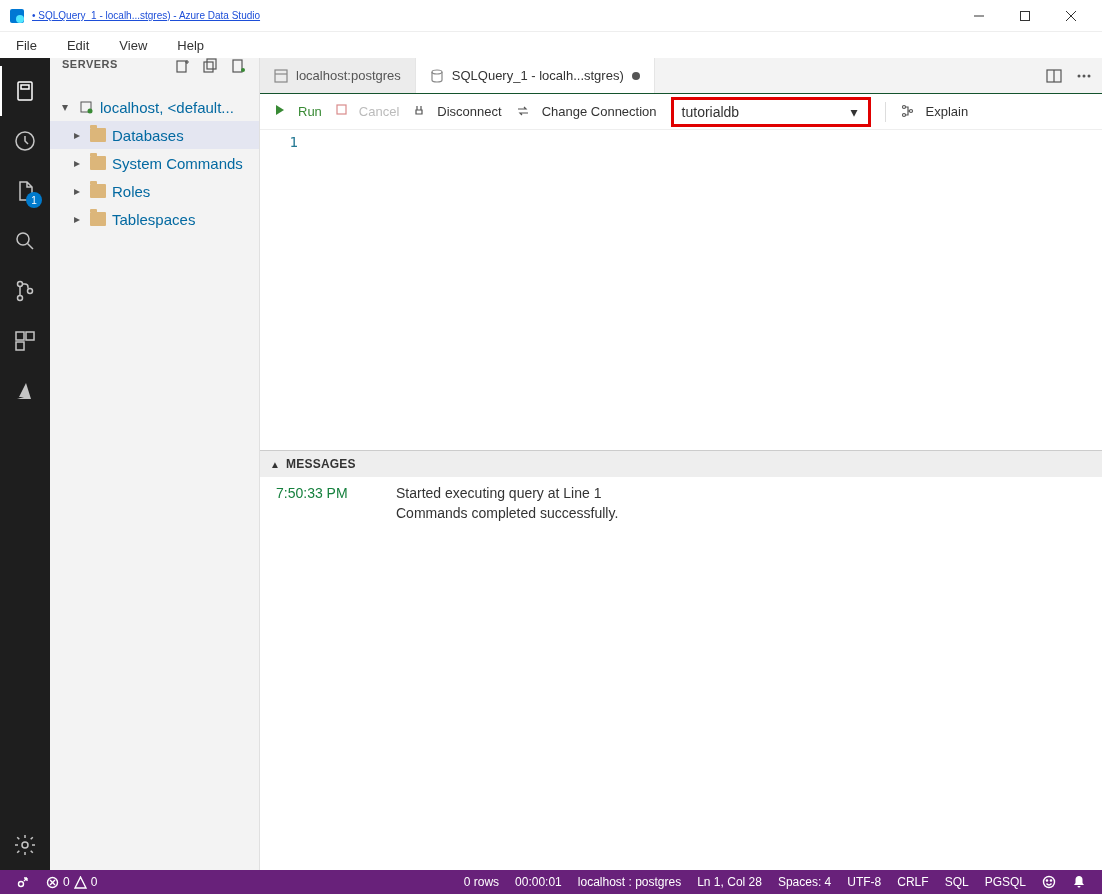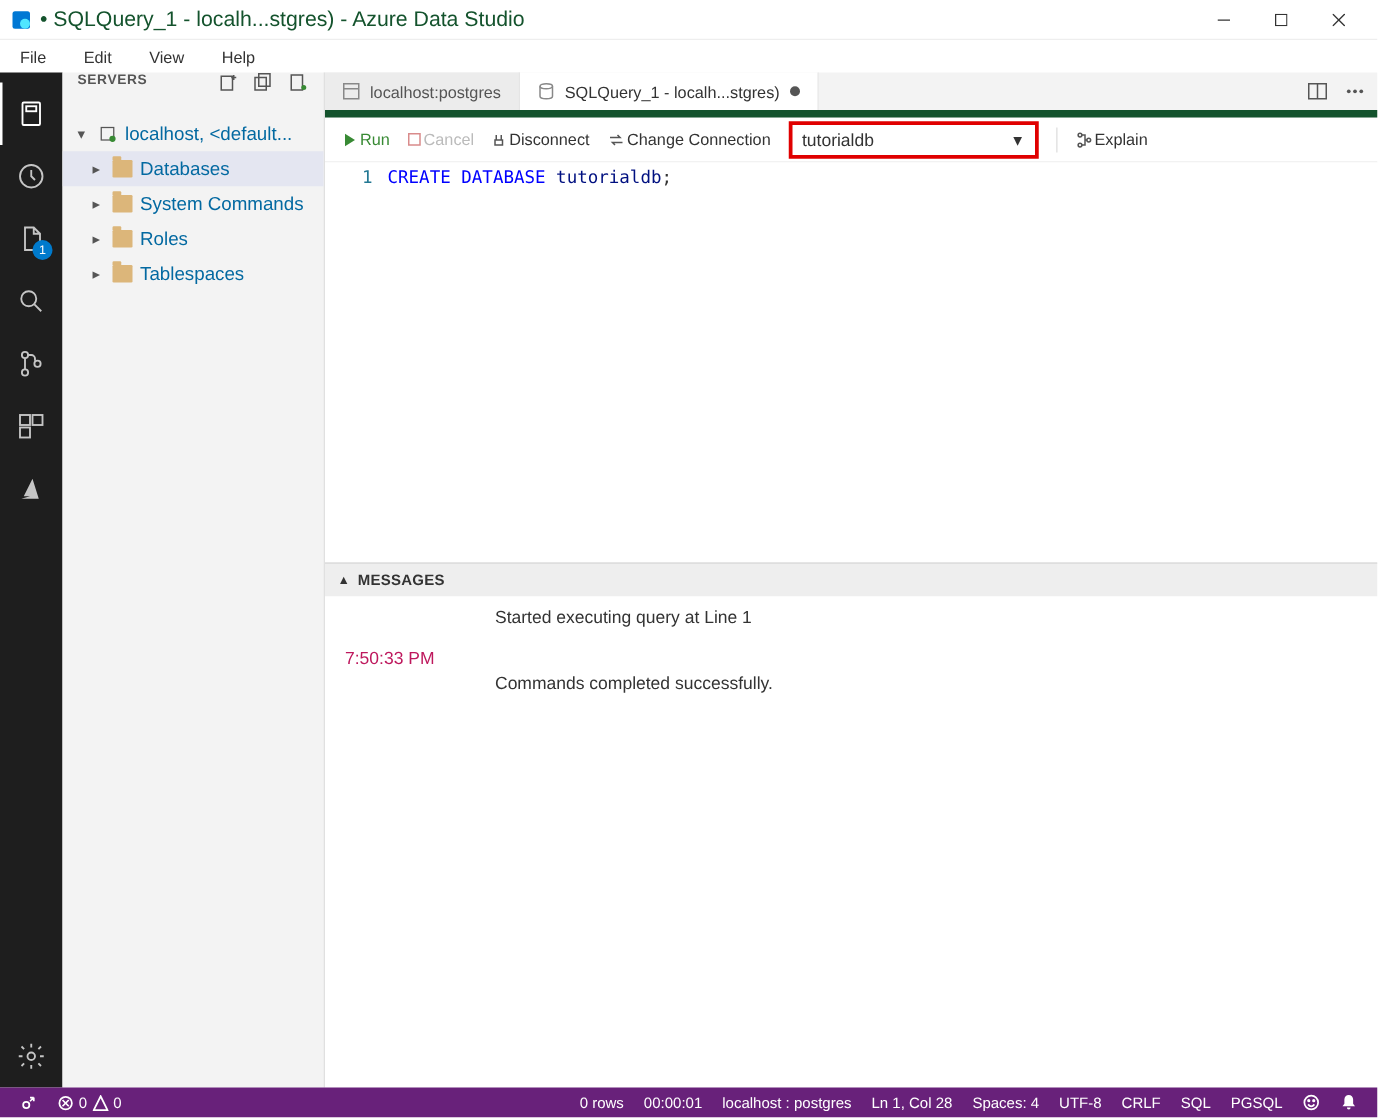--- a/index.html
+++ b/index.html
@@ -1,19 +1,19 @@
 <!DOCTYPE html>
 <html><head>
 <meta charset="utf-8">
 <style>
 * { box-sizing: border-box; margin: 0; padding: 0; }
 body { font-family: "Segoe UI", sans-serif; font-size: 13px; color: #333; background: #fff; width: 1102px; height: 894px; overflow: hidden; display: flex; flex-direction: column; }
 .titlebar { height: 32px; display: flex; align-items: center; padding: 0 8px; background: #fff; border-bottom: 1px solid #eee; }
 .titlebar .app-icon { width: 18px; height: 18px; margin-right: 6px; display: flex; align-items: center; justify-content: center; }
-.titlebar .title-text { font-size: 17px; color: #14532d; flex: 1; }
+.titlebar .title-text { font-size: 10px; color: #1d4ed8; flex: 1; text-decoration: underline; }
 .titlebar .winbtns { display: flex; gap: 0; }
 .titlebar .winbtn { width: 46px; height: 32px; display: flex; align-items: center; justify-content: center; cursor: pointer; }
 .menubar { height: 26px; display: flex; align-items: center; padding: 0 8px; gap: 14px; background: #fff; }
 .menubar .menu-item { padding: 2px 8px; font-size: 13px; cursor: pointer; }
 .main-row { flex: 1; display: flex; min-height: 0; }
 .activitybar { width: 50px; background: #1e1e1e; display: flex; flex-direction: column; align-items: center; padding-top: 8px; }
 .activitybar .act-item { width: 50px; height: 50px; display: flex; align-items: center; justify-content: center; cursor: pointer; position: relative; color: #c5c5c5; }
 .activitybar .act-item.active { color: #fff; }
 .activitybar .act-item.active::before { content: ""; position: absolute; left: 0; top: 0; bottom: 0; width: 2px; background: #fff; }
 .activitybar .badge { position: absolute; bottom: 8px; right: 8px; background: #007acc; color: #fff; border-radius: 10px; width: 16px; height: 16px; font-size: 10px; display: flex; align-items: center; justify-content: center; }
@@ -28,43 +28,43 @@
 .tree { flex: 1; overflow: auto; }
 .tree-row { display: flex; align-items: center; height: 28px; padding-left: 8px; cursor: pointer; }
 .tree-row.indent1 { padding-left: 20px; }
 .tree-row.selected { background: #e4e6f1; }
 .tree-row .chev { width: 14px; text-align: center; color: #555; font-size: 12px; }
 .tree-row .folder-icon { width: 16px; height: 14px; background: #dcb67a; margin: 0 6px; border-radius: 1px; position: relative; }
 .tree-row .folder-icon::before { content: ""; position: absolute; top: -3px; left: 0; width: 7px; height: 3px; background: #dcb67a; border-radius: 1px 1px 0 0; }
 .tree-row .server-icon { width: 16px; height: 16px; margin: 0 6px; display: flex; align-items: center; justify-content: center; }
 .tree-row .label { font-size: 15px; color: #0369a1; white-space: nowrap; overflow: hidden; text-overflow: ellipsis; }
 .editor-area { flex: 1; display: flex; flex-direction: column; min-width: 0; }
-.tabbar { height: 36px; display: flex; align-items: stretch; background: #f3f3f3; border-bottom: 6px solid #14532d; }
+.tabbar { height: 36px; display: flex; align-items: stretch; background: #f3f3f3; border-bottom: 1px solid #14532d; }
 .tab { display: flex; align-items: center; padding: 0 14px; gap: 8px; font-size: 13px; color: #555; border-right: 1px solid #e5e5e5; cursor: pointer; background: #ececec; }
 .tab.active { background: #fff; color: #333; }
 .tab .tab-icon { color: #888; }
 .tab .dirty { width: 8px; height: 8px; background: #555; border-radius: 50%; }
 .tabbar .tab-actions { margin-left: auto; display: flex; align-items: center; padding: 0 10px; gap: 14px; color: #555; }
 .toolbar { height: 36px; display: flex; align-items: center; padding: 0 14px; gap: 14px; font-size: 13px; border-bottom: 1px solid #eee; }
-.toolbar .tbtn { display: flex; align-items: center; gap: 2px; cursor: pointer; color: #333; }
+.toolbar .tbtn { display: flex; align-items: flex-start; gap: 12px; cursor: pointer; color: #333; }
 .toolbar .tbtn.run { color: #388a34; }
 .toolbar .tbtn.disabled { color: #bbb; cursor: default; }
 .toolbar .db-select { border: 3px solid #e00000; height: 30px; width: 200px; display: flex; align-items: center; justify-content: space-between; padding: 0 10px 0 8px; font-size: 14px; cursor: pointer; }
 .toolbar .sep { width: 1px; height: 20px; background: #ddd; }
 .editor { flex: 1; display: flex; font-family: Consolas, monospace; font-size: 14px; background: #fff; overflow: auto; }
 .gutter { width: 50px; text-align: right; padding: 4px 12px 0 0; color: #237893; }
 .code-line { padding-top: 4px; }
 .code-line .kw { color: #0000ff; }
 .code-line .id { color: #001080; }
 .messages-panel { border-top: 1px solid #ccc; background: #fff; height: 420px; display: flex; flex-direction: column; }
 .messages-header { background: #eee; height: 26px; display: flex; align-items: center; padding: 0 10px; font-size: 12px; font-weight: 700; color: #333; letter-spacing: 0.2px; }
 .messages-header .arrow { margin-right: 6px; font-size: 10px; }
 .messages-body { padding: 8px 16px; font-size: 14px; color: #333; }
 .msg-row { display: flex; gap: 30px; margin-bottom: 4px; }
-.msg-time { width: 90px; color: #be185d; margin-top: 33px; }
+.msg-time { width: 90px; color: #15803d; }
 .msg-text.link { color: #333; }
 .statusbar { height: 24px; background: #68217a; color: #fff; display: flex; align-items: center; font-size: 12px; padding: 0 8px; }
 .statusbar .sb-item { padding: 0 8px; display: flex; align-items: center; gap: 4px; cursor: pointer; }
 .statusbar .sb-spacer { flex: 1; }
 svg { display: block; }
 </style>
 </head>
 <body>
 
 <div class="titlebar">
@@ -301,27 +301,20 @@
               <path d="M5.5 3H8v4h1.5M5.5 11H8V7"></path>
             </svg>
           </span>
         <span>Explain</span>
       </div>
     </div>
 
     <div class="editor">
       <div class="gutter">
         <div>1</div>
-      </div>
-      <div class="code-line">
-        <span class="kw">CREATE</span>
-        <span> </span>
-        <span class="kw">DATABASE</span>
-        <span> </span>
-        <span class="id">tutorialdb</span><span>;</span>
       </div>
     </div>
 
     <div class="messages-panel">
       <div class="messages-header">
         <span class="arrow">▲</span>
         <span>MESSAGES</span>
       </div>
       <div class="messages-body">
         <div class="msg-row">

